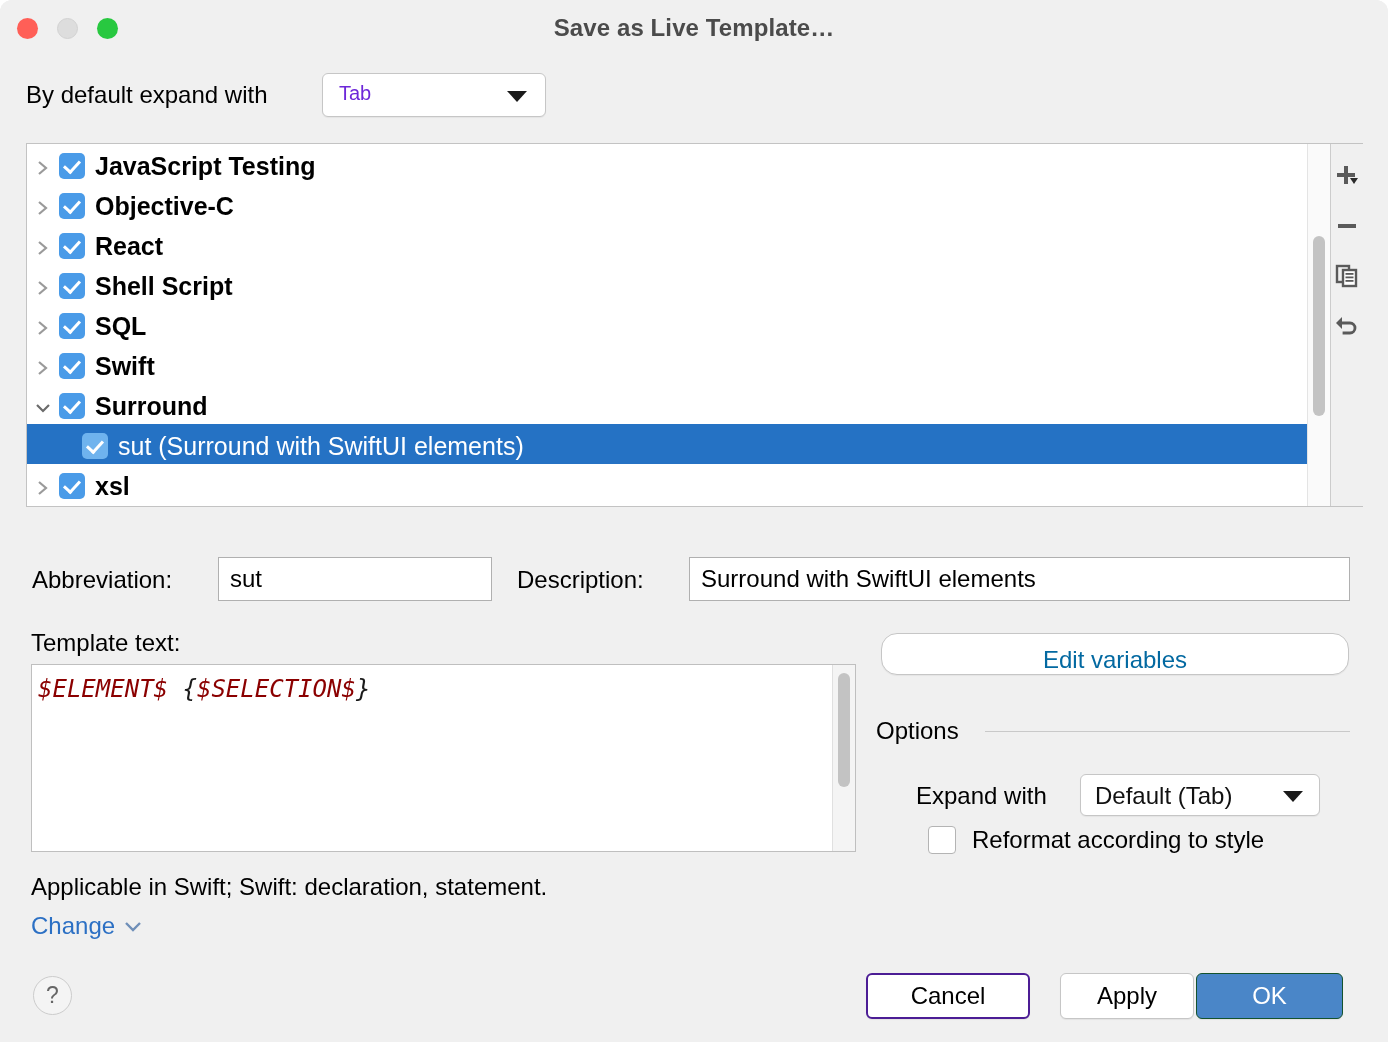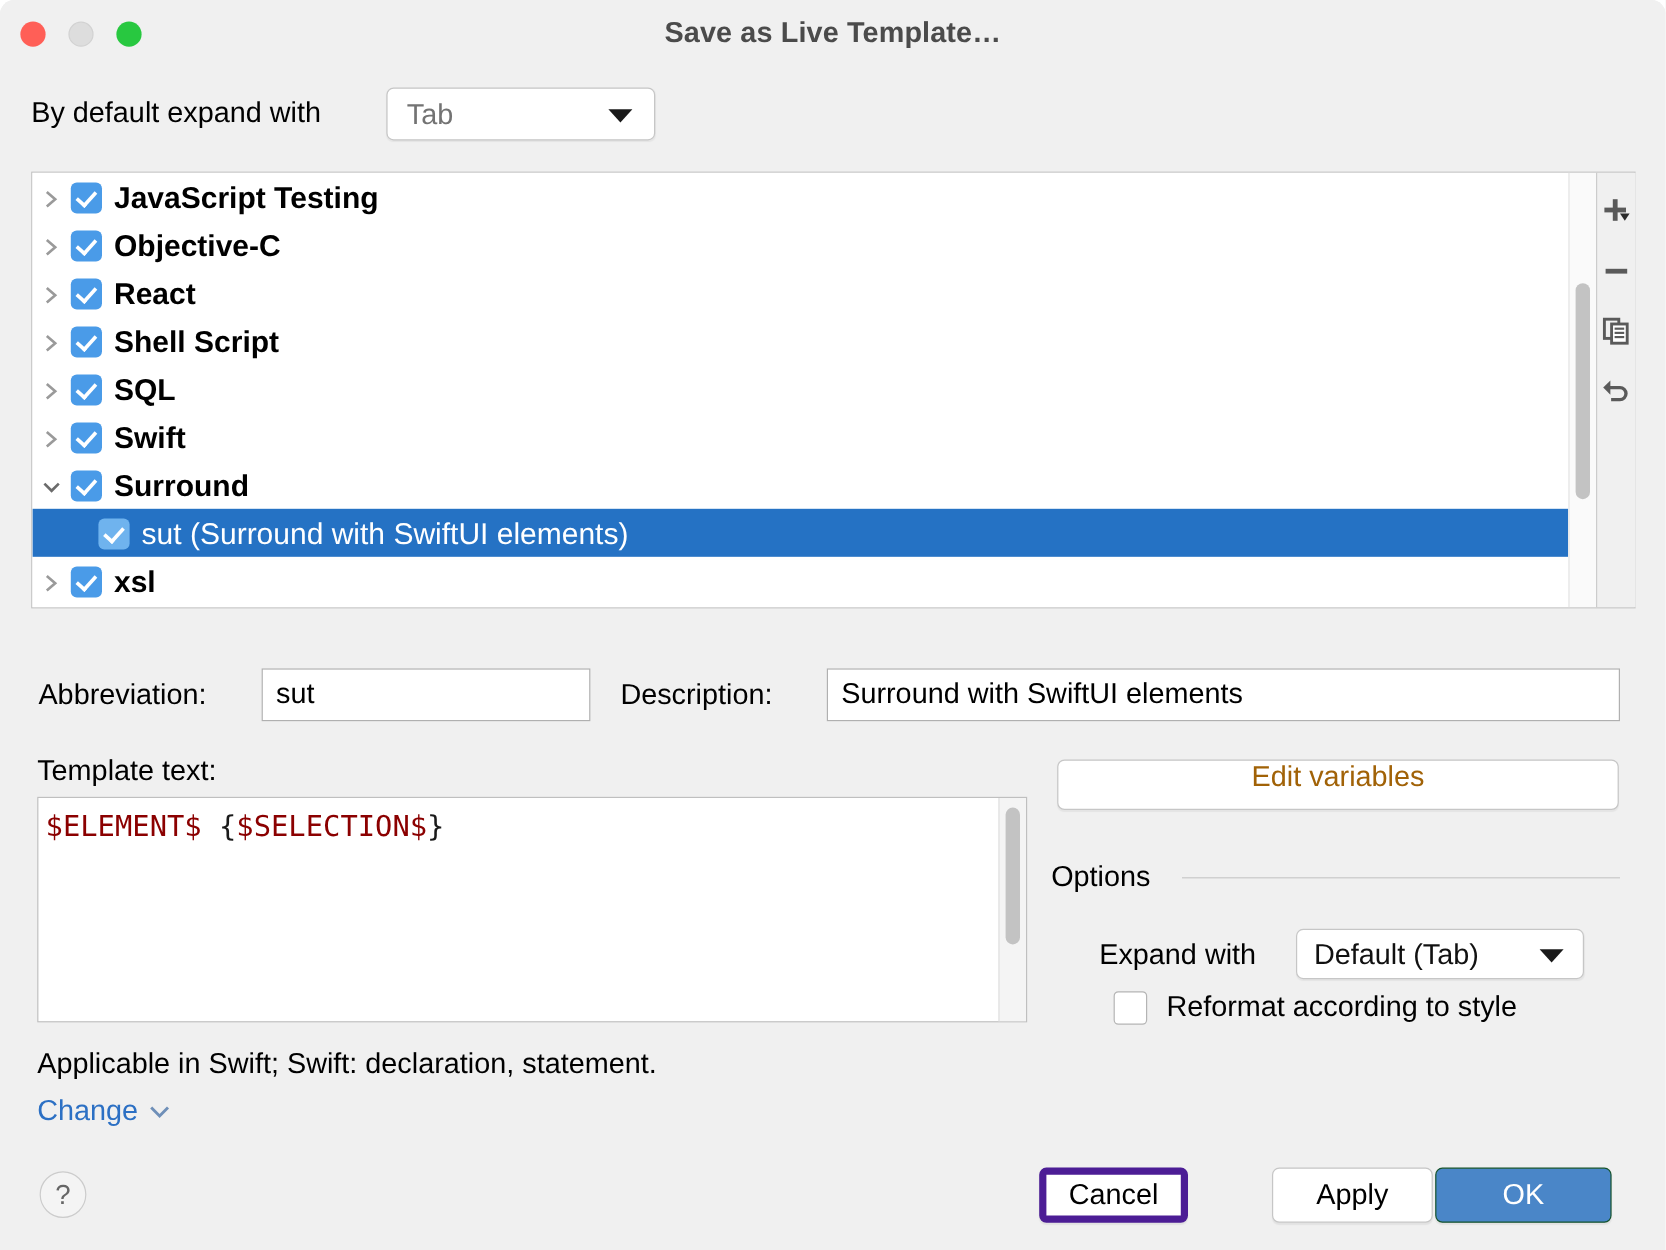--- a/index.html
+++ b/index.html
@@ -75,22 +75,22 @@
     height: 44px;
     background: #ffffff;
     border: 1px solid #c6c6c6;
     border-radius: 6px;
     box-sizing: border-box;
     box-shadow: 0 1px 1px rgba(0,0,0,0.05);
   }
   #expand-select .sel-value {
     position: absolute;
     left: 16px; top: 8px;
-    font-size: 24px;
-    color: #737373;
+    font-size: 20px;
+    color: #6d28d9;
   }
   .caret-down {
     width: 0; height: 0;
     border-left: 10px solid transparent;
     border-right: 10px solid transparent;
     border-top: 11px solid #1a1a1a;
   }
   #expand-select .caret-down {
     position: absolute;
     right: 18px; top: 17px;
@@ -233,20 +233,21 @@
     width: 825px; height: 188px;
     background: #ffffff;
     border: 1px solid #bfbfbf;
     box-sizing: border-box;
   }
   #tmpl-text {
     position: absolute;
     left: 6px; top: 10px;
     font-family: "DejaVu Sans Mono", "Liberation Mono", monospace;
     font-size: 24px;
+    font-style: italic;
     white-space: pre;
   }
   .var { color: #8b0000; }
   .brace { color: #1a1a1a; }
   #tmpl-vscroll {
     position: absolute;
     right: 0; top: 0;
     width: 22px; height: 186px;
     background: #f4f4f4;
     border-left: 1px solid #e0e0e0;
@@ -276,26 +277,26 @@
     gap: 8px;
   }
 
   
   #edit-vars-btn {
     position: absolute;
     left: 881px; top: 633px;
     width: 468px; height: 42px;
     background: #ffffff;
     border: 1px solid #c6c6c6;
-    border-radius: 6px;
-    box-sizing: border-box;
-    font-size: 24px;
-    color: #a16207;
+    border-radius: 16px;
+    box-sizing: border-box;
+    font-size: 24px;
+    color: #0369a1;
     display: flex;
-    align-items: flex-start;
+    align-items: flex-end;
     justify-content: center;
     box-shadow: 0 1px 1px rgba(0,0,0,0.05);
   }
   #options-legend {
     position: absolute;
     left: 876px; top: 717px;
     font-size: 24px;
     color: #000;
   }
   #options-rule {
@@ -370,23 +371,23 @@
     height: 46px;
     border-radius: 6px;
     box-sizing: border-box;
     display: flex;
     align-items: center;
     justify-content: center;
     font-size: 24px;
     box-shadow: 0 1px 1px rgba(0,0,0,0.06);
   }
   #btn-cancel {
-    left: 866px; width: 124px;
-    background: #ffffff;
-    border: 6px solid #4c1d95;
+    left: 866px; width: 164px;
+    background: #ffffff;
+    border: 2px solid #4c1d95;
     color: #000;
   }
   #btn-apply {
     left: 1028px; width: 134px;
     background: #ffffff;
     border: 1px solid #c6c6c6;
     color: #000;
     margin-left: 32px;
   }
   #btn-ok {

